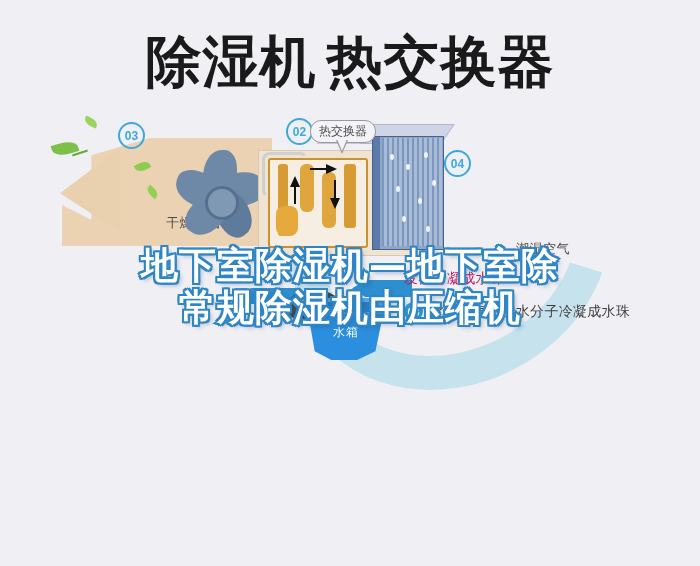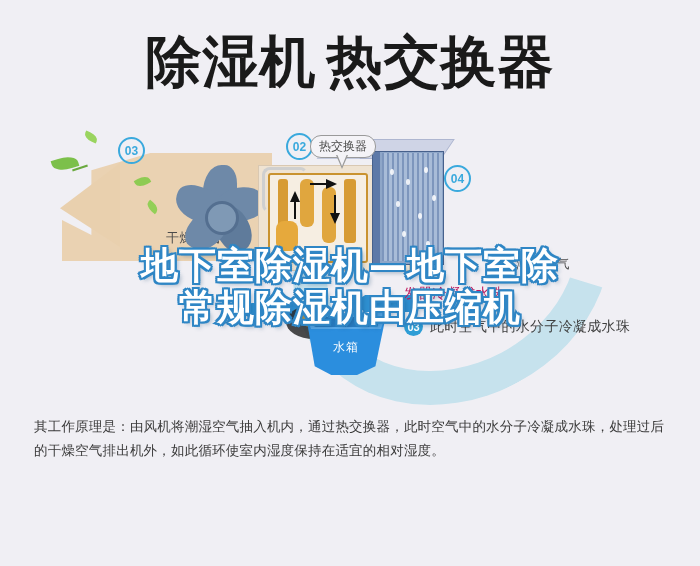--- a/index.html
+++ b/index.html
@@ -19,21 +19,21 @@
   }
   .title-text{
     font-size:56px;line-height:1;font-weight:700;color:#1a1a1a;
     letter-spacing:1px;white-space:nowrap;
     font-family:"DejaVu Sans","Liberation Sans",sans-serif;
   }
   .title-a{font-weight:700;}
   .title-b{font-weight:700;margin-left:10px;}
 
   
-  .stage{position:absolute;left:0;top:117px;width:660px;height:286px;}
+  .stage{position:absolute;left:0;top:102px;width:660px;height:286px;}
 
   
   .arc{
     position:absolute;right:44px;top:4px;width:260px;height:210px;
     border:34px solid #bfe0ec;border-radius:50%;
     border-right-color:transparent;border-top-color:transparent;
     transform:rotate(-28deg);
     opacity:.85;
   }
   .arc-tail{
@@ -324,16 +324,15 @@
       </div>
     </div>
   </div>
 
   <div class="overlay">
     <div class="overlay-line l1">地下室除湿机—地下室除</div>
     <div class="overlay-line l2">常规除湿机由压缩机</div>
   </div>
 
   <div class="copy">
-    <p>其工作原理是：由风机将潮湿空气抽入机内，通过热交换器，此时空气中的水分子冷凝成水珠，处理过后的干燥空气排出机外，如此循环使室内湿度保持在适宜的相对湿度。</p>
   </div>
 
 </div>
 
 </body></html>

